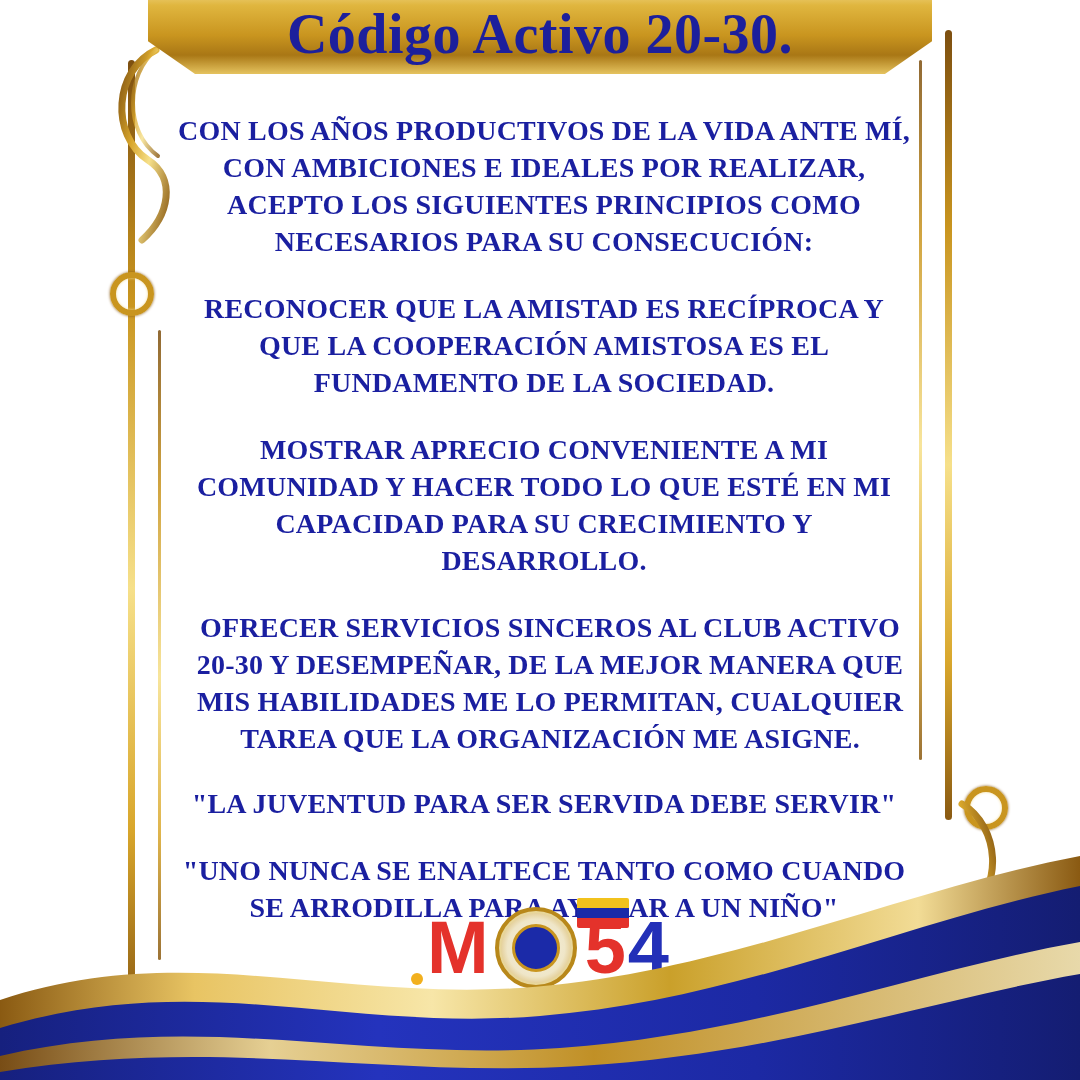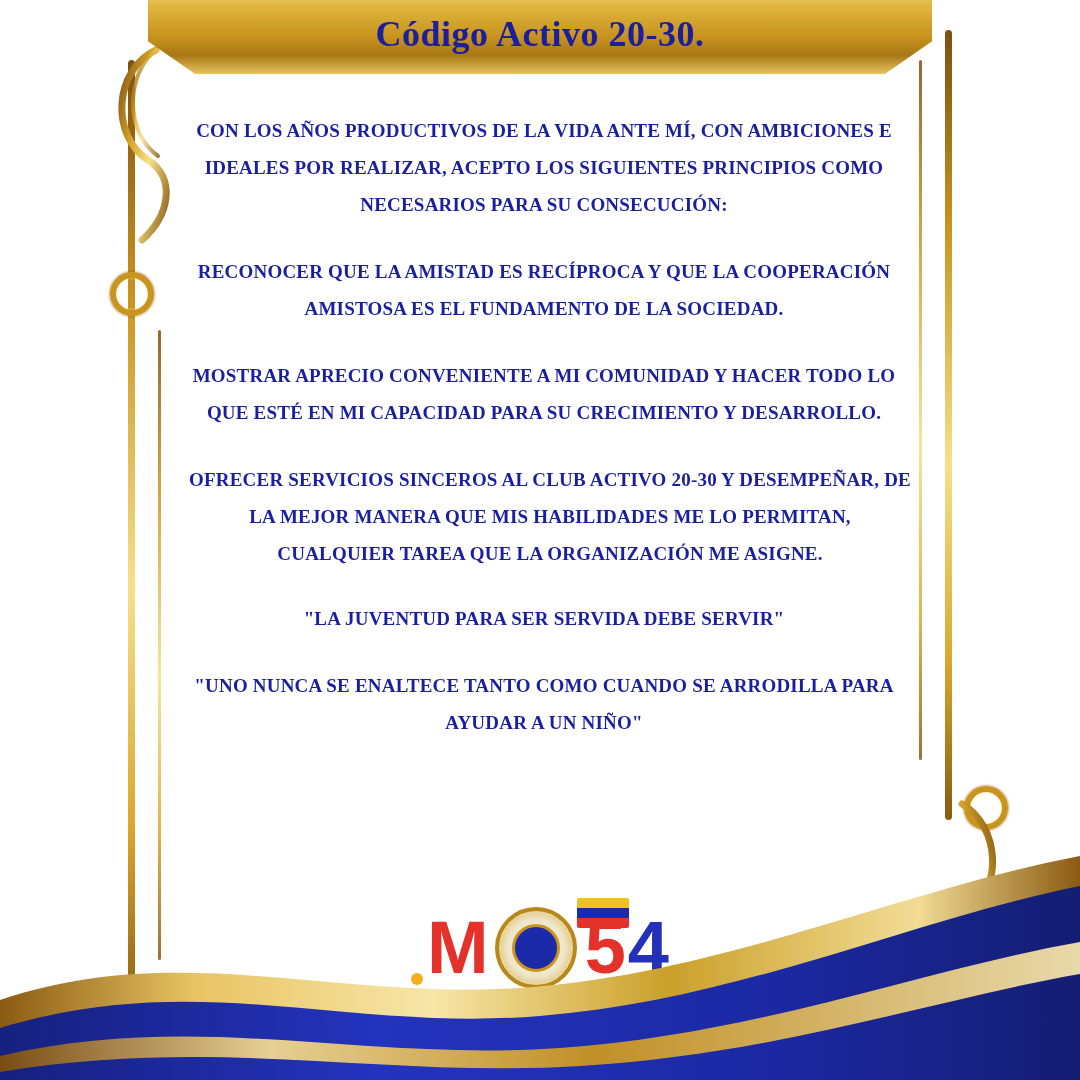--- a/index.html
+++ b/index.html
@@ -99,36 +99,36 @@
   #header-title {
     position: absolute;
     left: 148px;
     top: 4px;
     width: 784px;
     height: 60px;
     line-height: 60px;
     text-align: center;
     font-family: "Liberation Serif", serif;
     font-weight: bold;
-    font-size: 36px;
+    font-size: 56px;
     color: #1c1f9c;
     letter-spacing: .5px;
   }
 
   
   #body-text {
     position: absolute;
     left: 176px;
     top: 112px;
     width: 736px;
     text-align: center;
     color: #1a1fa0;
     font-family: "Liberation Serif", serif;
     font-weight: bold;
-    font-size: 19px;
+    font-size: 28px;
     line-height: 37px;
     letter-spacing: .2px;
   }
   .para {
     margin: 0 0 30px 0;
     text-transform: uppercase;
   }
   .para.tight { margin-bottom: 28px; margin-left: 12px; }
   .para.quote { margin-bottom: 30px; }
 

